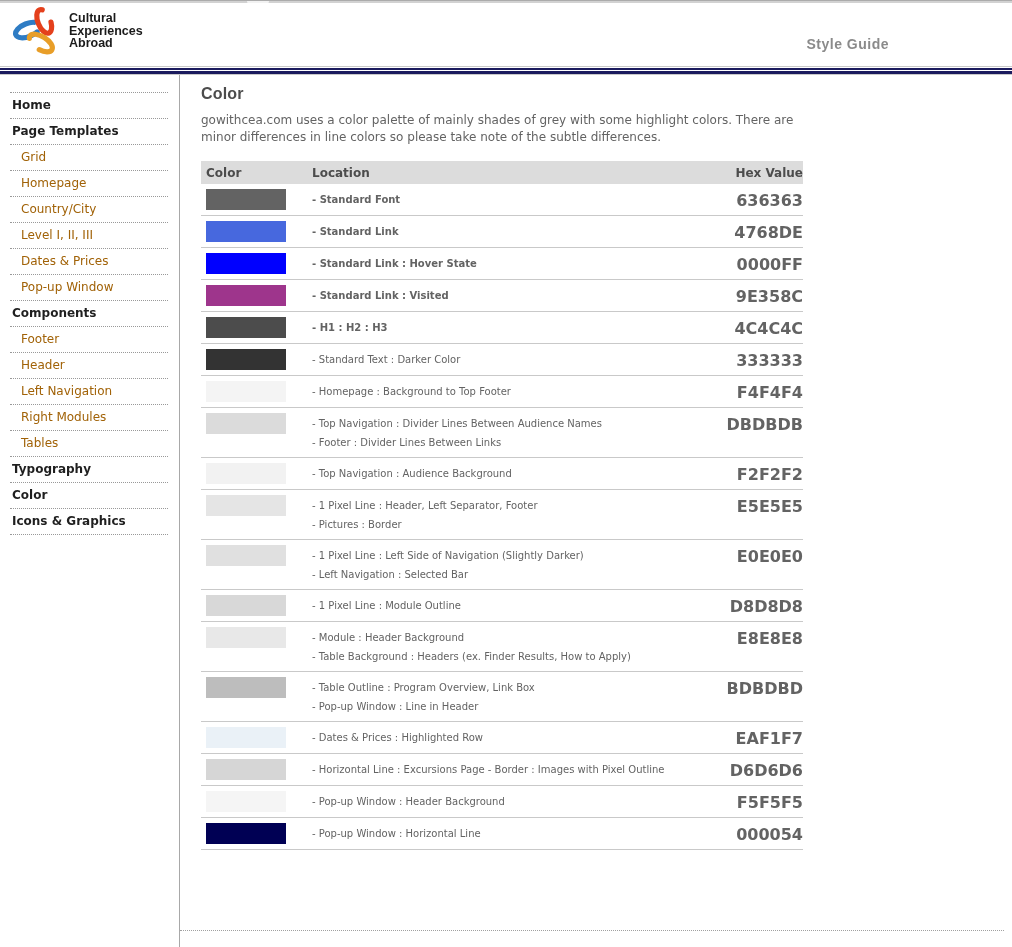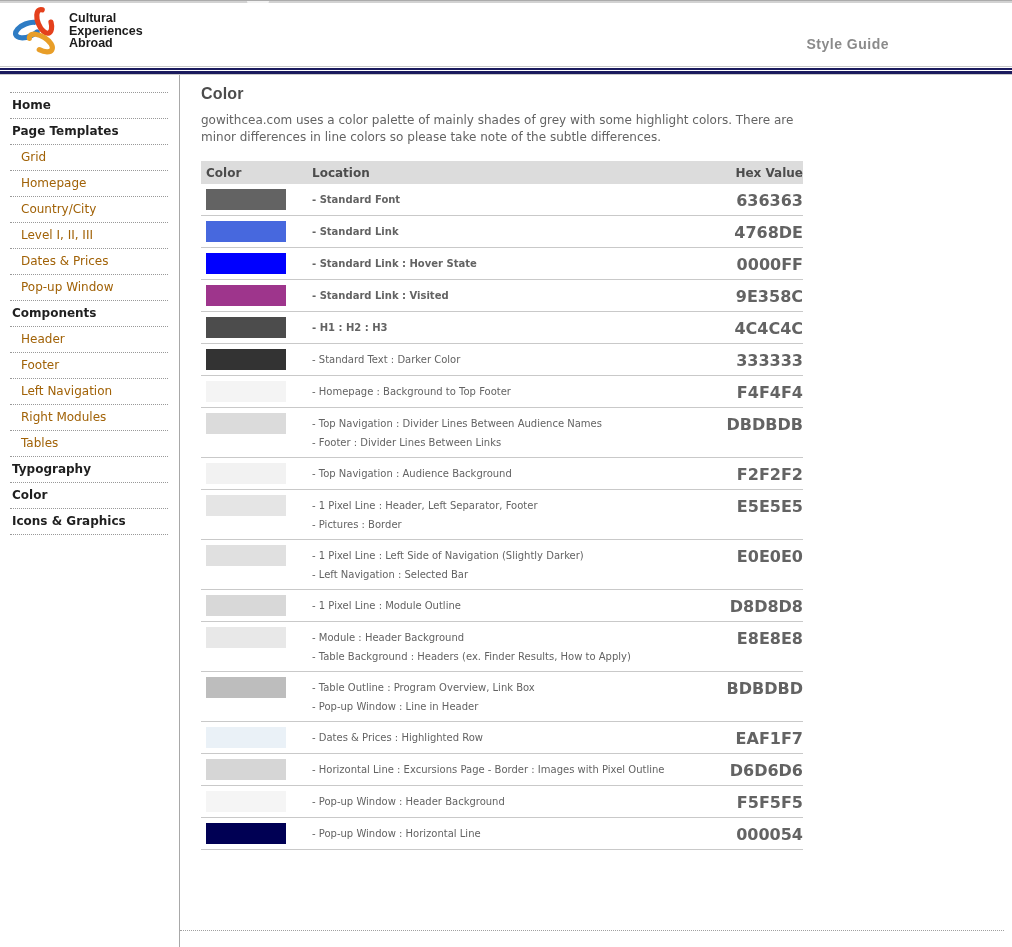--- a/index.html
+++ b/index.html
@@ -108,22 +108,22 @@
     <ul id="sidebar-list">
         <li class="section">Home</li>
         <li class="section">Page Templates</li>
         <li class="sub">Grid</li>
         <li class="sub">Homepage</li>
         <li class="sub">Country/City</li>
         <li class="sub">Level I, II, III</li>
         <li class="sub">Dates &amp; Prices</li>
         <li class="sub">Pop-up Window</li>
         <li class="section">Components</li>
+        <li class="sub">Footer</li>
         <li class="sub">Header</li>
-        <li class="sub">Footer</li>
         <li class="sub">Left Navigation</li>
         <li class="sub">Right Modules</li>
         <li class="sub">Tables</li>
         <li class="section">Typography</li>
         <li class="section">Color</li>
         <li class="section">Icons &amp; Graphics</li>
       </ul>
   </div>
 
   <div class="main">

